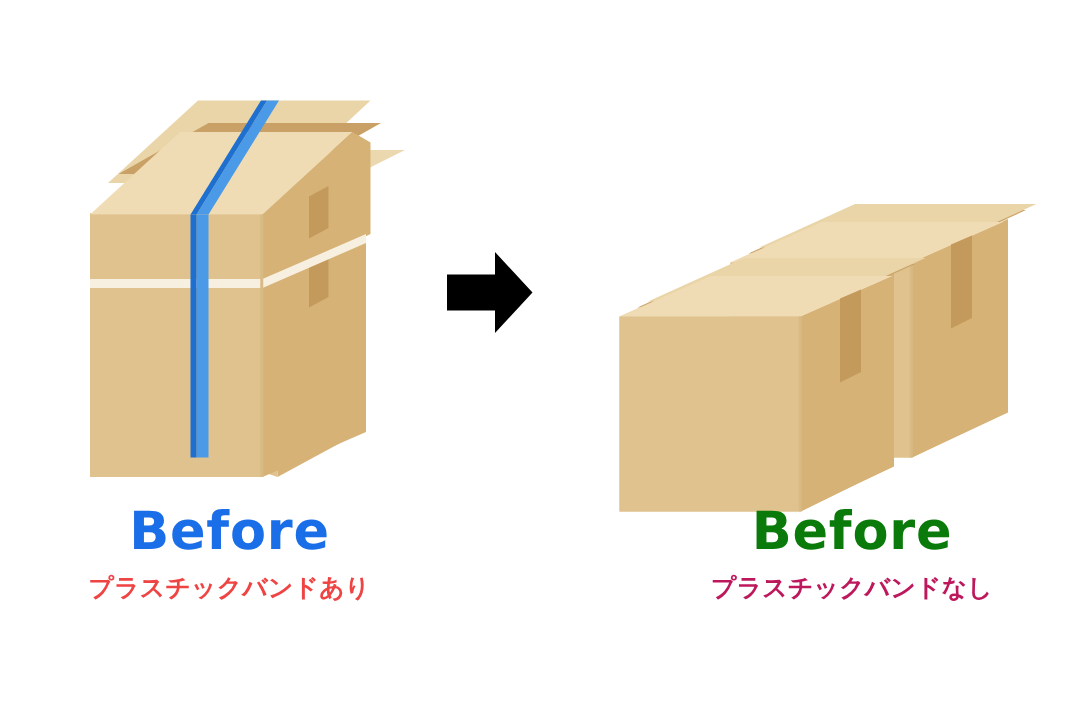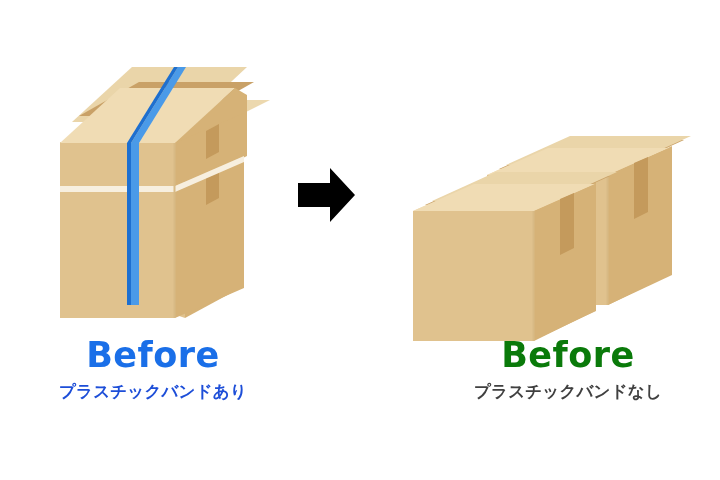--- a/index.html
+++ b/index.html
@@ -161,21 +161,21 @@
 
         <polygon points="560,199 574,193 574,248 560,255" fill="#c49a5c"></polygon>
 
         <rect x="532.5" y="211" width="2" height="130" fill="#d8ba85"></rect>
       </g>
     </g>
   </svg>
 
   <div class="caption-block caption-before">
     <div class="caption-title" style="color:#1a6fe8">Before</div>
-    <div class="caption-sub" style="color: #1d4ed8;">プラスチックバンドあり</div>
+    <div class="caption-sub" style="color: #ef4444;">プラスチックバンドあり</div>
   </div>
 
   <div class="caption-block caption-after">
     <div class="caption-title" style="color:#0a7a0a">Before</div>
-    <div class="caption-sub" style="color: #404040;">プラスチックバンドなし</div>
+    <div class="caption-sub" style="color: #be185d;">プラスチックバンドなし</div>
   </div>
 
 </div>
 
 </body></html>

